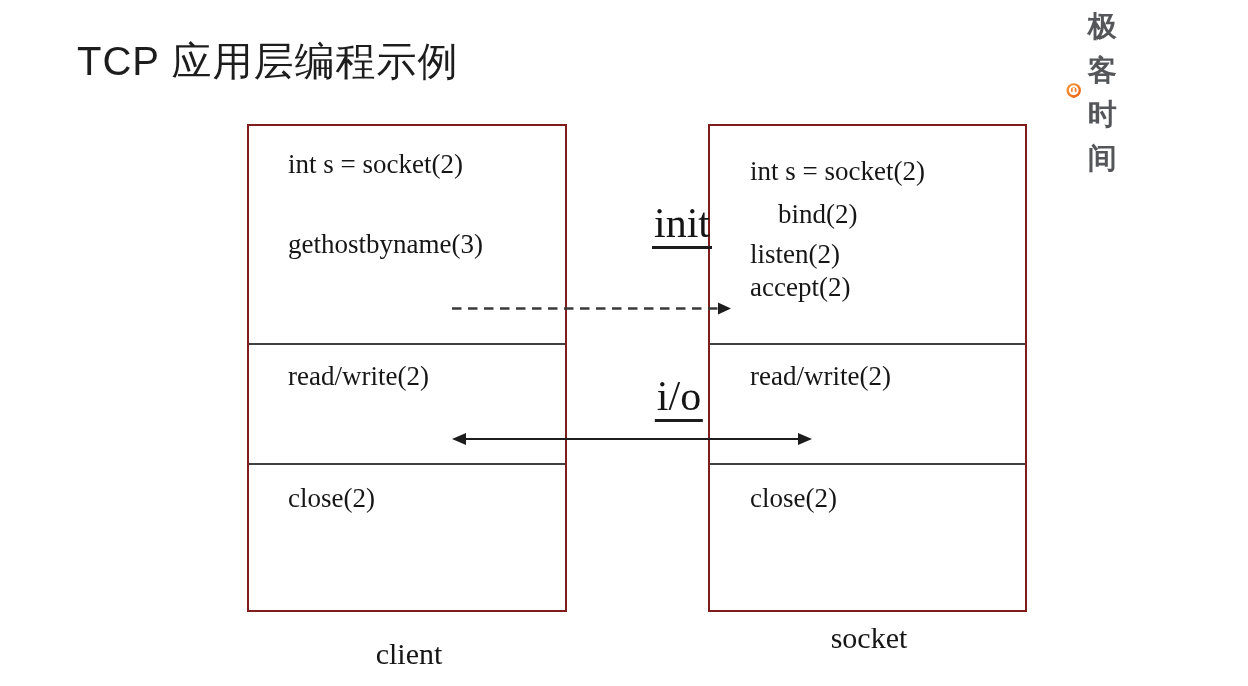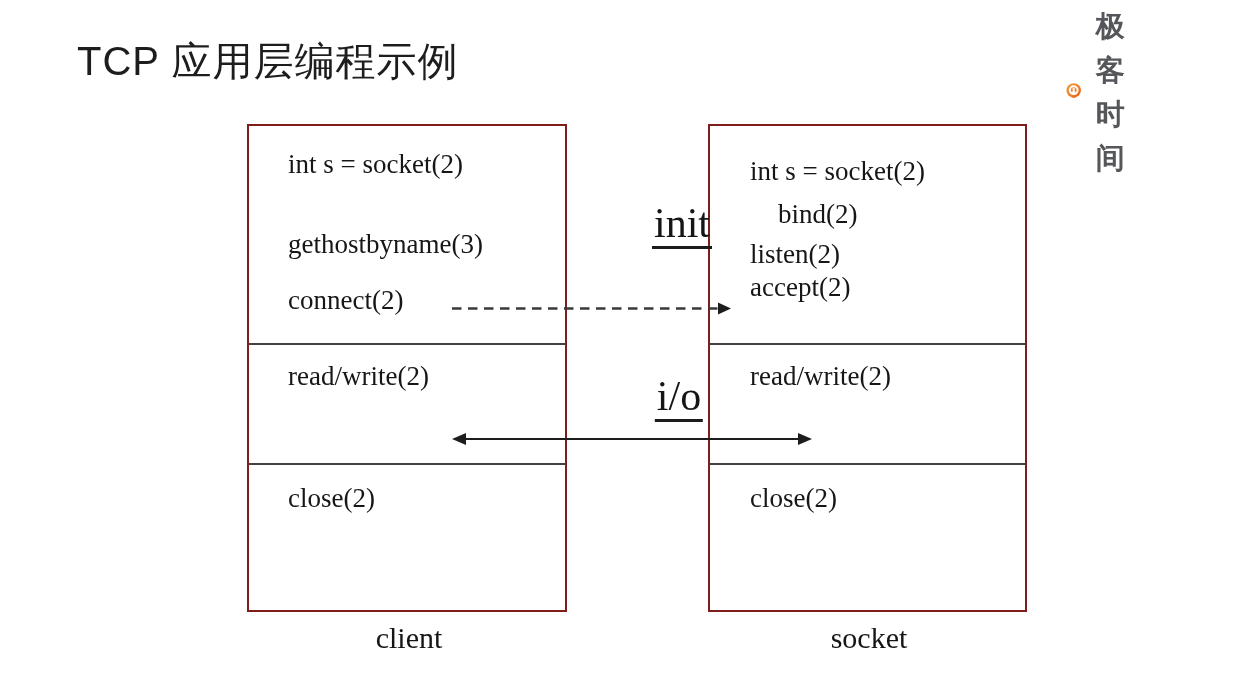--- a/index.html
+++ b/index.html
@@ -8,21 +8,21 @@
             font-family:"Liberation Sans", sans-serif; }
 
   
   .page-title { position:absolute; left:77px; top:36px; font-size:40px; line-height:1.25;
                 font-weight:400; letter-spacing:1px; color:#1d1d1d;
                 font-family:"Liberation Sans", sans-serif; }
 
   
   .brand { position:absolute; left:1064px; top:4px; display:flex; align-items:center; }
   .brand-icon { width:44px; height:44px; display:block; }
-  .brand-name { margin-left:12px; font-size:29px; font-weight:700; letter-spacing:1px;
+  .brand-name { margin-left:4px; font-size:29px; font-weight:700; letter-spacing:1px;
                 color:#54565A; line-height:44px; }
 
   
   .box { position:absolute; top:124px; height:488px; border:2px solid #7f1d1d; background:#fff; }
   .box-client { left:247px; width:320px; }
   .box-server { left:708px; width:319px; }
   .divider { position:absolute; left:0; right:0; height:0; border-top:2px solid #414141; }
   .div-1 { top:217px; }
   .div-2 { top:337px; }
 
@@ -46,21 +46,21 @@
   
   .phase { position:absolute; transform:translateX(-50%);
            font-family:"Liberation Serif", serif; font-size:42px; line-height:1.05;
            color:#151515; border-bottom:3px solid #1c1c1c; padding:0 2px 1px 2px;margin-left:48px; }
   .phase-init { left:634px; top:201px; }
   .phase-io   { left:631px; top:374px; }
 
   
   .caption { position:absolute; transform:translateX(-50%); top:621px;
              font-family:"Liberation Serif", serif; font-size:30px; color:#151515; }
-  .caption-client { left:409px; }
+  .caption-client { left:409px;margin-top:16px; }
   .caption-server { left:869px; }
 
   
   .arrows { position:absolute; left:0; top:0; width:1248px; height:686px;
             pointer-events:none; z-index:5; }
 </style>
 </head>
 <body>
 
 <div class="canvas">
@@ -82,21 +82,20 @@
       <path d="M21.5 29.5 L16.2 21.5 L26.8 21.5 Z" fill="#ffffff"></path>
     </svg>
     <span class="brand-name">极客时间</span>
   </div>
 
   <div class="box box-client">
     <div class="divider div-1"></div>
     <div class="divider div-2"></div>
     <span class="api c-row1">int s = socket(2)</span>
     <span class="api c-row2">gethostbyname(3)</span>
-    <span class="api c-row3">connect(2)</span>
     <span class="api c-io">read/write(2)</span>
     <span class="api c-close">close(2)</span>
   </div>
 
   <div class="box box-server">
     <div class="divider div-1"></div>
     <div class="divider div-2"></div>
     <span class="api s-row1">int s = socket(2)</span>
     <span class="api s-row2">bind(2)</span>
     <span class="api s-row3">listen(2)</span>

